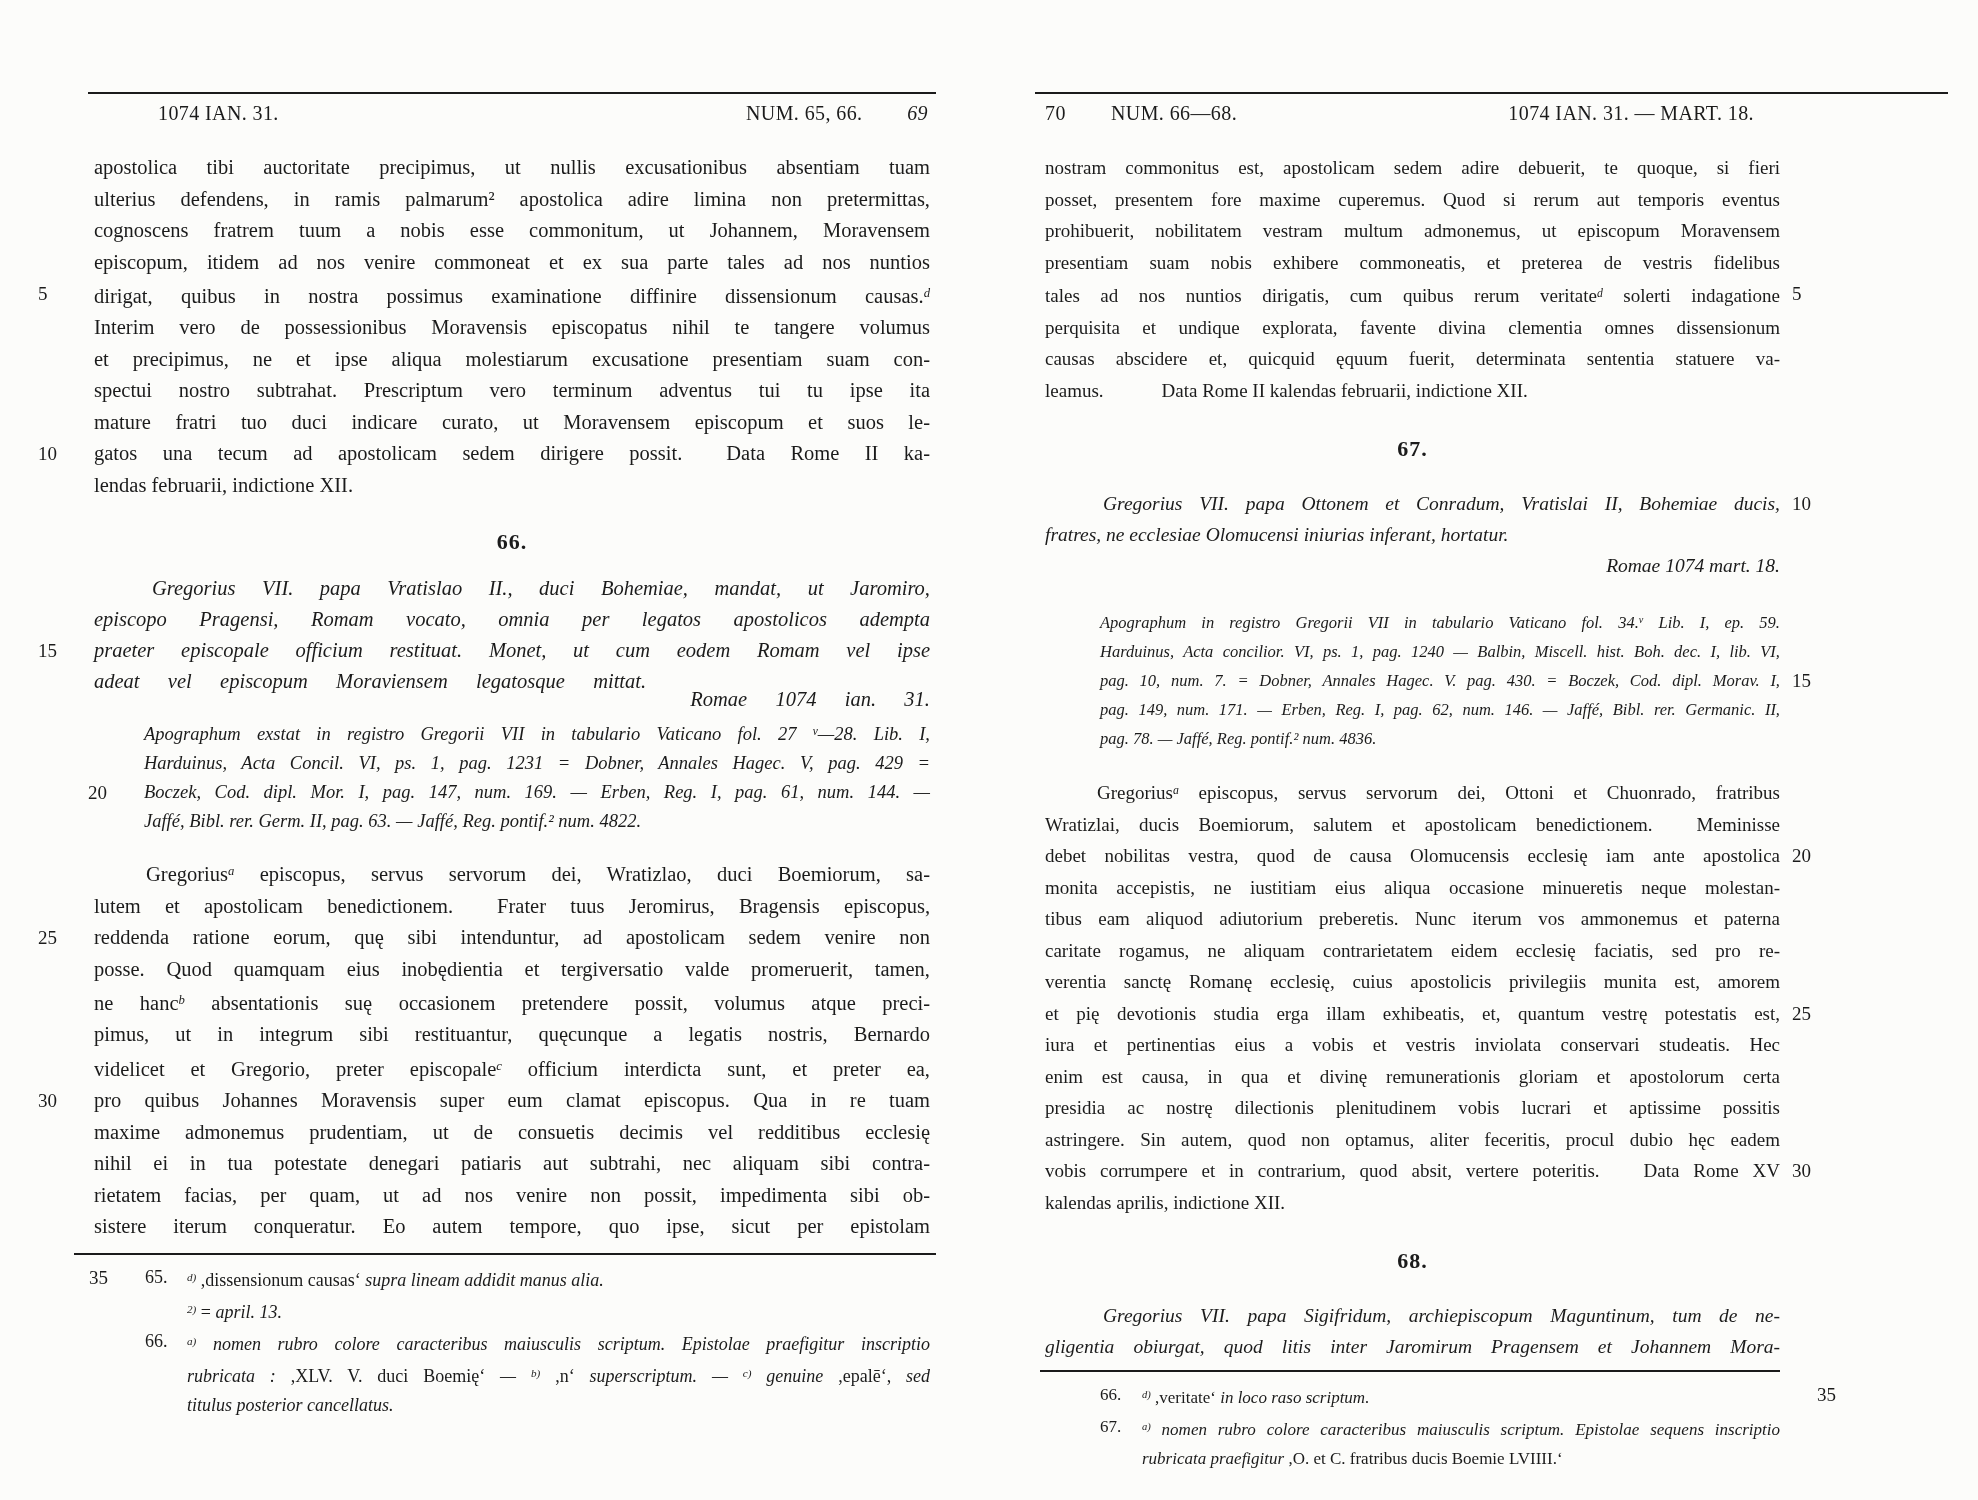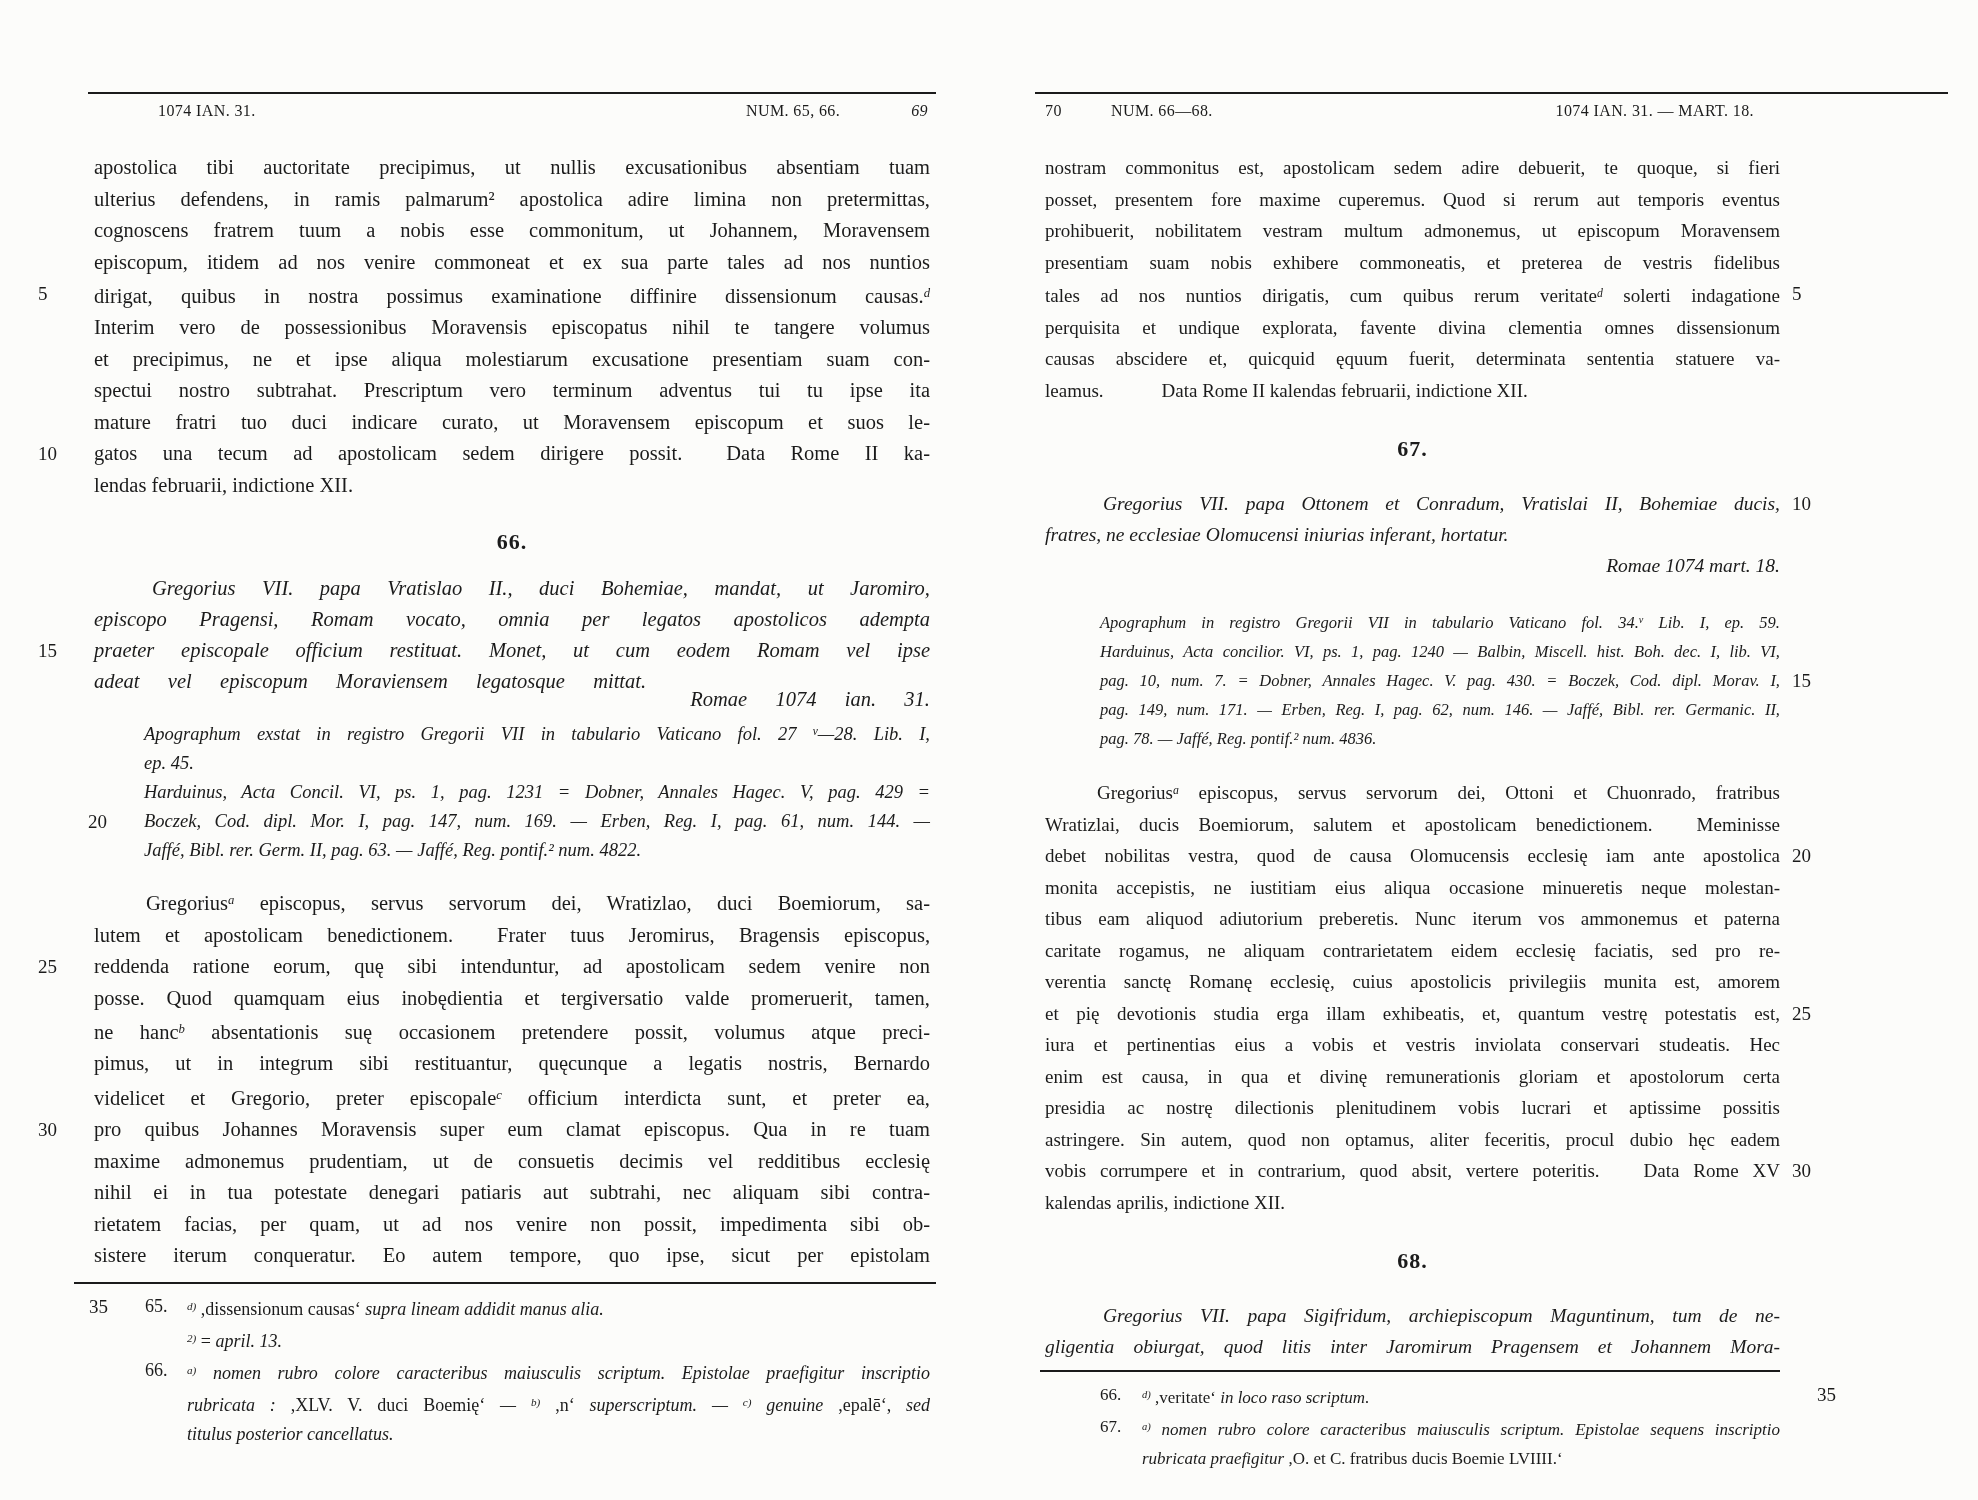--- a/index.html
+++ b/index.html
@@ -17,21 +17,21 @@
   }
   .spread{position:relative;width:1978px;height:1500px;}
   .page{position:absolute;top:0;}
   .page-l{left:94px;width:836px;}
   .page-r{left:1045px;width:735px;}
 
   
   .hdr-rule{border-top:2.4px solid var(--ink);height:0;margin-top:92px;}
   .page-l .hdr-rule{margin-left:-6px;margin-right:-6px;}
   .page-r .hdr-rule{margin-left:-10px;margin-right:-168px;}
-  .hrow{position:relative;margin-top:8px;height:26px;font-size:16px;letter-spacing:0.4px;}
+  .hrow{position:relative;margin-top:8px;height:26px;font-size:20px;letter-spacing:0.4px;}
   .hrow span{position:absolute;white-space:nowrap;}
   .pl-hl{left:64px;}
   .pl-hc{left:652px;}
   .pl-hp{right:2px;font-style:italic;}
   .pr-hp{left:0;text-align:right;}
   .pr-hc{left:66px;}
   .pr-hr{right:26px;}
 
   
   .content{margin-top:24px;}
@@ -115,21 +115,20 @@
           <div class="line ctr"><span>66.</span></div>
         </div>
         <div class="block sum">
           <div class="line jl ind"><span>Gregorius VII. papa Vratislao II., duci Bohemiae, mandat, ut Jaromiro,</span></div>
           <div class="line jl"><span>episcopo Pragensi, Romam vocato, omnia per legatos apostolicos adempta</span></div>
           <div class="line jl"><span class="lineno">15</span><span>praeter episcopale officium restituat. Monet, ut cum eodem Romam vel ipse</span></div>
           <div class="line jl"><span>adeat vel episcopum Moraviensem legatosque mittat.</span><span class="gap"></span><span class="low">Romae 1074 ian. 31.</span></div>
         </div>
         <div class="block app">
           <div class="line jl"><span>Apographum exstat in registro Gregorii VII in tabulario Vaticano fol. 27 </span><span class="sup">v</span><span>—28. Lib. I,</span></div>
-          <div class="line ll"><span>ep. 45.</span></div>
           <div class="line jl"><span>Harduinus, Acta Concil. VI, ps. 1, pag. 1231 = Dobner, Annales Hagec. V, pag. 429 =</span></div>
           <div class="line jl"><span class="lineno">20</span><span>Boczek, Cod. dipl. Mor. I, pag. 147, num. 169. — Erben, Reg. I, pag. 61, num. 144. —</span></div>
           <div class="line ll"><span>Jaffé, Bibl. rer. Germ. II, pag. 63. — Jaffé, Reg. pontif.² num. 4822.</span></div>
         </div>
         <div class="block para">
           <div class="line jl ind"><span>Gregorius</span><span class="sup">a</span><span> episcopus, servus servorum dei, Wratizlao, duci Boemiorum, sa-</span></div>
           <div class="line jl"><span>lutem et apostolicam benedictionem.</span><span class="gap"></span><span>Frater tuus Jeromirus, Bragensis episcopus,</span></div>
           <div class="line jl"><span class="lineno">25</span><span>reddenda ratione eorum, quę sibi intenduntur, ad apostolicam sedem venire non</span></div>
           <div class="line jl"><span>posse. Quod quamquam eius inobędientia et tergiversatio valde promeruerit, tamen,</span></div>
           <div class="line jl"><span>ne hanc</span><span class="sup">b</span><span> absentationis suę occasionem pretendere possit, volumus atque preci-</span></div>

